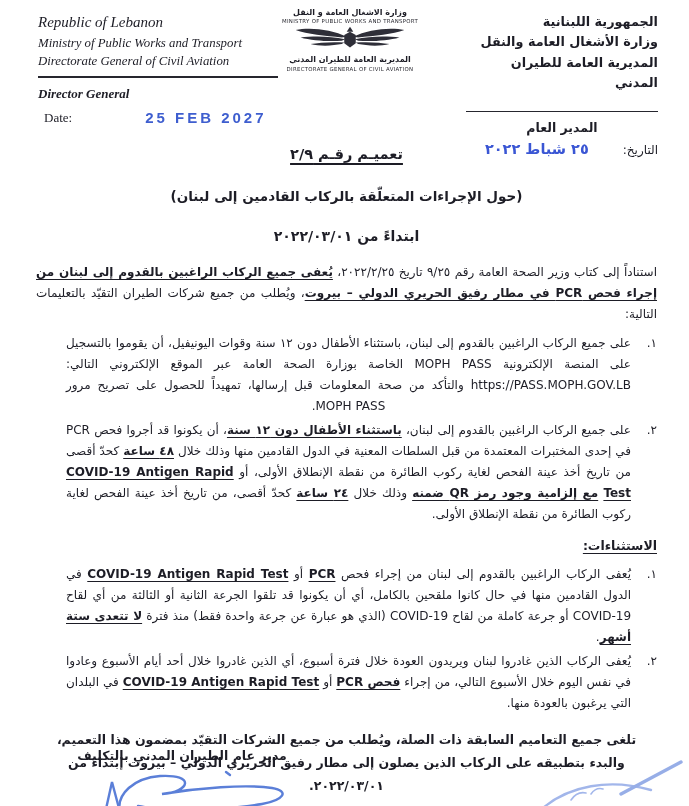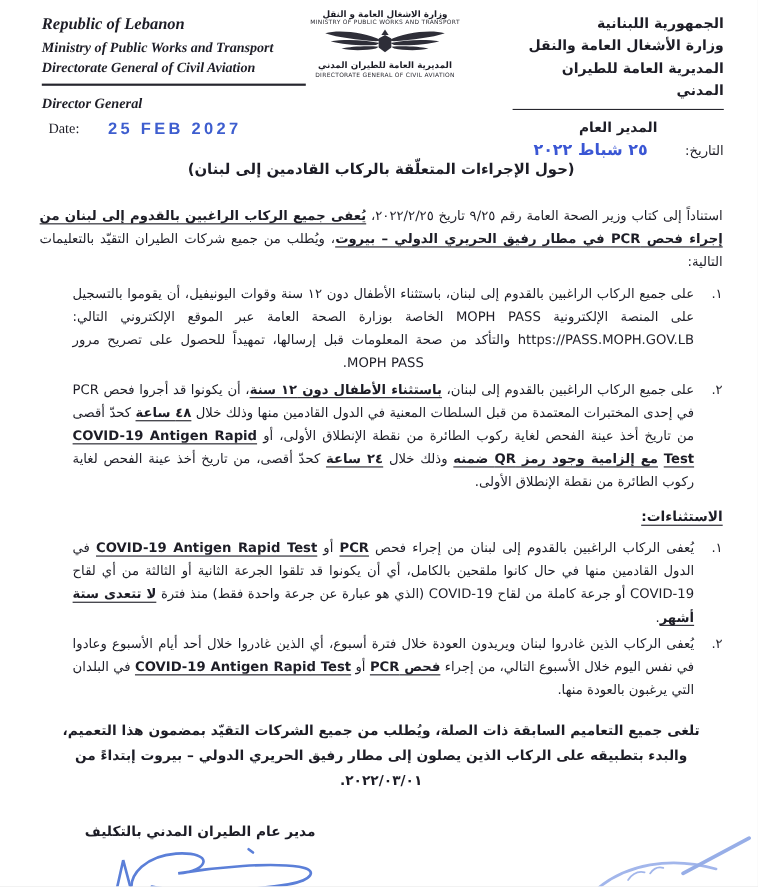--- a/index.html
+++ b/index.html
@@ -4,40 +4,40 @@
 <style>
   html,body { margin:0; padding:0; background:#e8e8e8; }
   .page {
     position:relative; width:689px; height:806px; margin:0 auto;
     background:#ffffff; overflow:hidden;
     font-family:"DejaVu Sans", sans-serif; color:#1d1d26;
   }
   
   .hdr-left { position:absolute; top:12px; left:38px; width:240px; }
   .org-en {
-    font-family:"Liberation Serif", serif; font-style:italic; font-weight:bold;
+    font-family:"Liberation Serif", serif; font-style:italic; font-weight:normal;
     border-bottom:2px solid #26262e; padding-bottom:5px; line-height:1.45;
   }
   .org-en .l1 { font-size:15px; }
   .org-en .l2, .org-en .l3 { font-size:12.8px; }
   .director-en { font-family:"Liberation Serif", serif; font-style:italic; font-weight:bold;
     font-size:13px; margin-top:8px; }
-  .date-row-en { margin-top:7px; display:flex; align-items:center; }
+  .date-row-en { margin-top:7px; display:flex; align-items:flex-end;gap:47px; }
   .date-label-en { font-family:"Liberation Serif", serif; font-size:13px; margin-left:6px; }
   .stamp-en { color:#3e5ecf; font-family:"Liberation Sans", sans-serif; font-weight:bold;
     font-size:15px; letter-spacing:3px; margin-left:26px; white-space:nowrap; }
 
   .logo { position:absolute; top:8px; left:277px; width:146px; text-align:center; }
   .logo-ar { font-size:8px; font-weight:bold; line-height:1.3; direction:rtl; }
   .logo-en { font-size:5.4px; letter-spacing:.3px; line-height:1.3; color:#2a2a32; }
   .logo svg { display:block; margin:1px auto; }
 
   .hdr-right { position:absolute; top:12px; right:31px; width:192px; direction:rtl; text-align:right; }
   .org-ar { font-weight:bold; font-size:12.8px; line-height:1.6;
-    border-bottom:1.8px solid #26262e; padding-bottom:5px; }
+    border-bottom:1.8px solid #26262e; padding-bottom:17px; }
   .director-ar { font-weight:bold; font-size:12.5px; margin-top:8px;text-align:center; }
   .date-row-ar { margin-top:6px; display:flex; align-items:baseline; direction:rtl; }
   .date-label-ar { font-size:12px; }
   .stamp-ar { color:#3a56d4; font-weight:bold; font-size:14.5px; margin-right:34px; white-space:nowrap;margin-left:40px; }
 
   
   .content { position:absolute; top:146px; left:36px; right:32px; direction:rtl; }
   .t-circular { text-align:center; font-weight:bold; font-size:14.5px;
     text-decoration:underline; text-underline-offset:4px; text-decoration-thickness:1.5px;
     margin-bottom:26px; }
@@ -109,21 +109,23 @@
       <div>المديرية العامة للطيران المدني</div>
     </div>
     <div class="director-ar">المدير العام</div>
     <div class="date-row-ar">
       <span class="date-label-ar">التاريخ:</span>
       <span class="stamp-ar">٢٥ شباط ٢٠٢٢</span>
     </div>
   </div>
 
   <div class="content" lang="ar">
+    <div class="t-circular">تعميـم رقـم ٢/٩</div>
     <div class="t-subject">(حول الإجراءات المتعلّقة بالركاب القادمين إلى لبنان)</div>
+    <div class="t-effective">ابتداءً من ٢٠٢٢/٠٣/٠١</div>
 
     <div class="para"><span>استناداً إلى كتاب وزير الصحة العامة رقم ٩/٢٥ تاريخ ٢٠٢٢/٢/٢٥، </span><span class="b u">يُعفى جميع الركاب الراغبين بالقدوم إلى لبنان من إجراء فحص PCR في مطار رفيق الحريري الدولي – بيروت</span><span>، ويُطلب من جميع شركات الطيران التقيّد بالتعليمات التالية:</span></div>
 
     <div class="list">
       <div class="list-item">
         <div class="num">١.</div>
         <div class="txt center-last"><span>على جميع الركاب الراغبين بالقدوم إلى لبنان، باستثناء الأطفال دون ١٢ سنة وقوات اليونيفيل، أن يقوموا بالتسجيل على المنصة الإلكترونية MOPH PASS الخاصة بوزارة الصحة العامة عبر الموقع الإلكتروني التالي: https://PASS.MOPH.GOV.LB والتأكد من صحة المعلومات قبل إرسالها، تمهيداً للحصول على تصريح مرور MOPH PASS.</span></div>
       </div>
       <div class="list-item">
         <div class="num">٢.</div>

